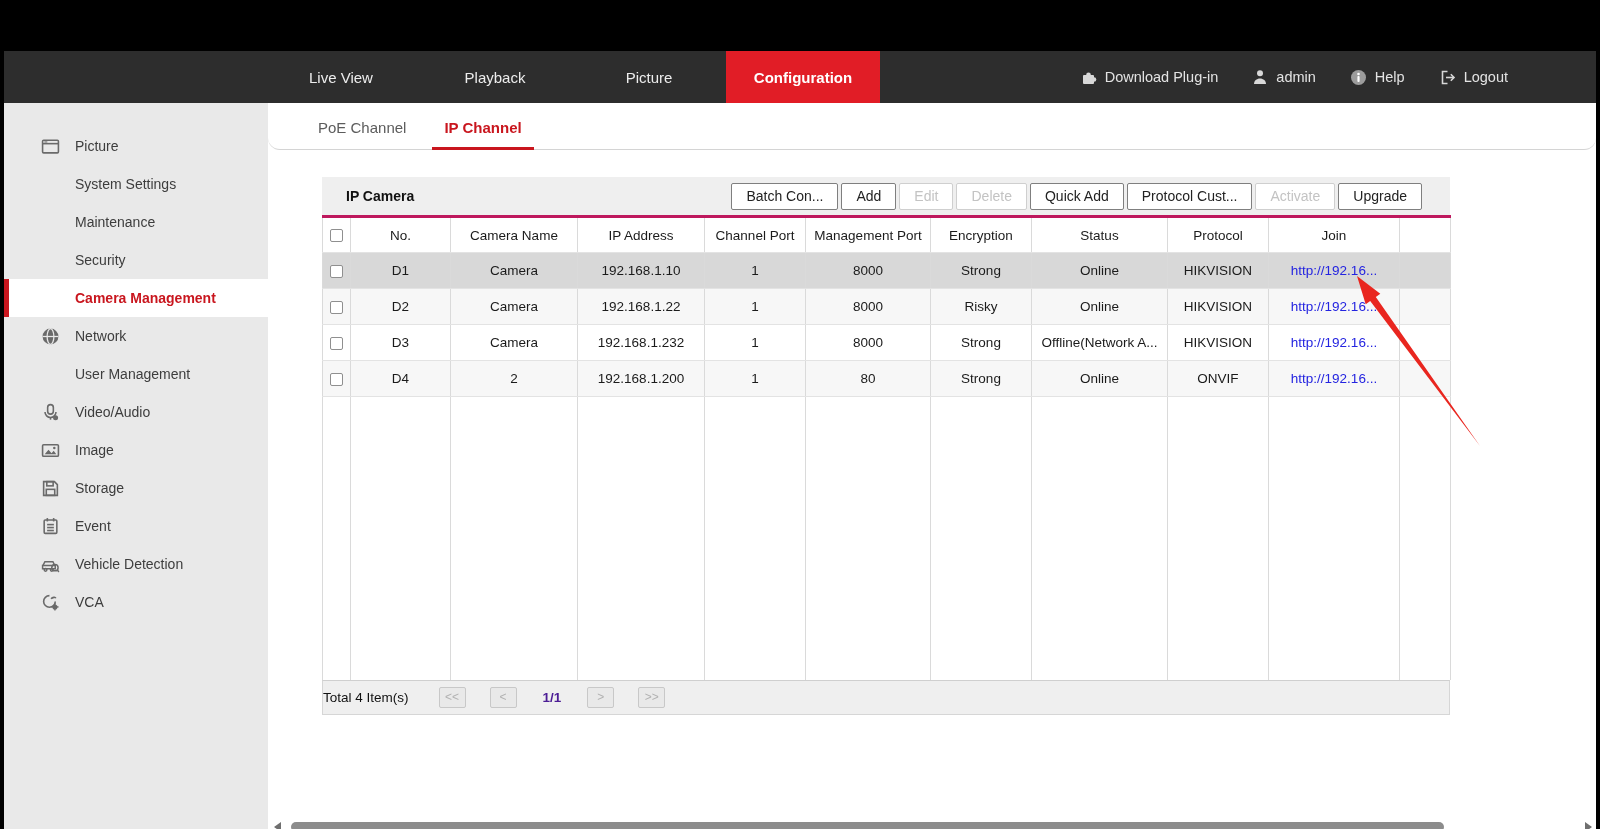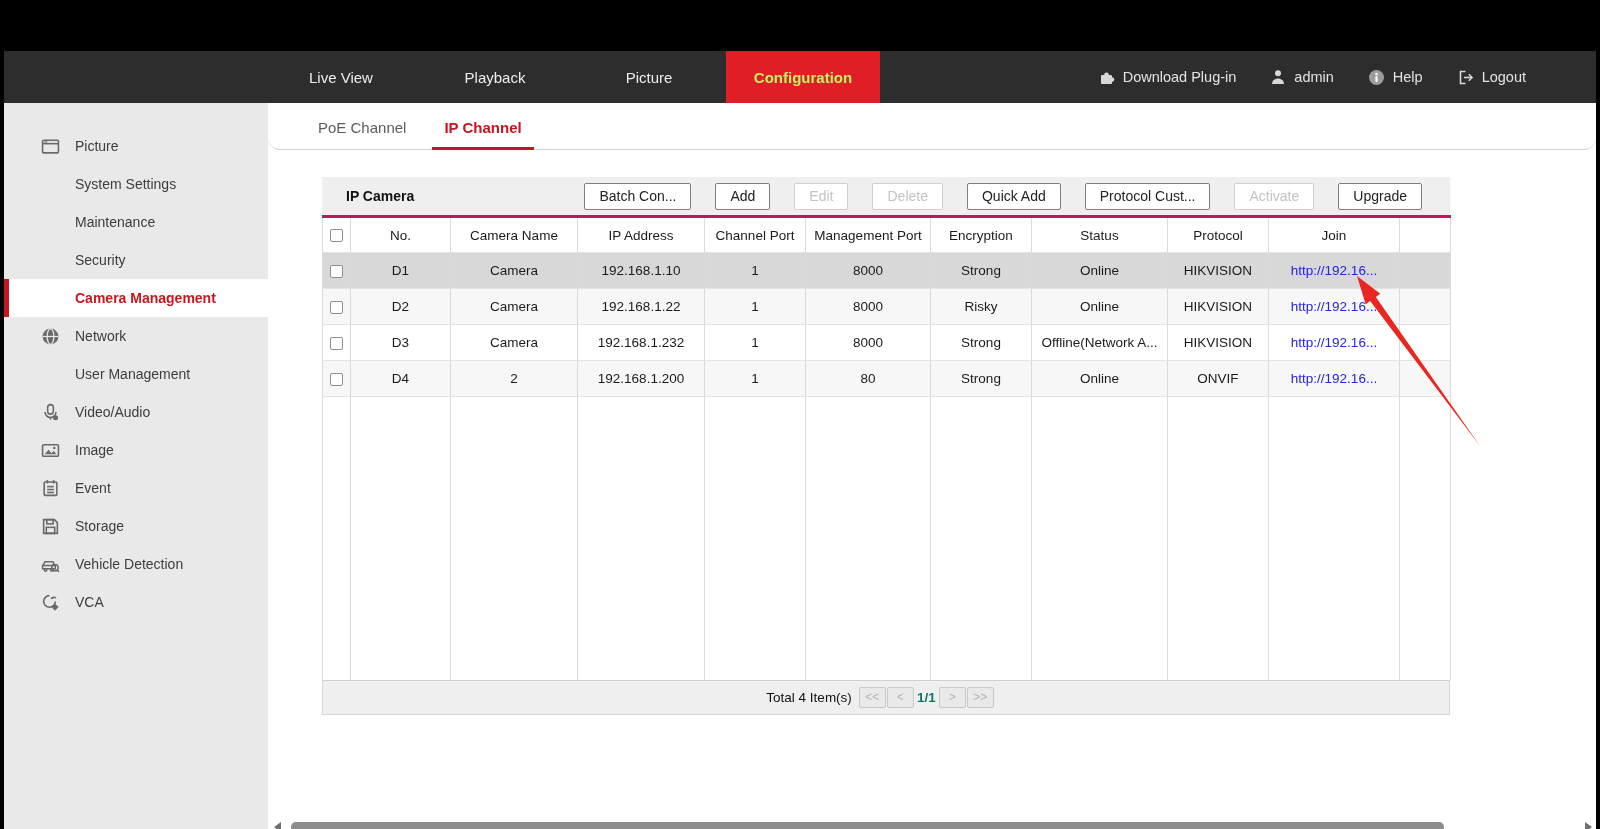--- a/index.html
+++ b/index.html
@@ -3,22 +3,22 @@
 <meta charset="utf-8">
 <style>
   * { margin:0; padding:0; box-sizing:border-box; }
   html,body { width:1600px; height:829px; background:#000; font-family:"Liberation Sans", sans-serif; overflow:hidden; }
   .frame { position:absolute; top:3px; left:4px; width:1592px; height:817px; background:#fff; overflow:hidden;margin-top:48px; }
 
   
   .topnav { height:52px; background:#2d2d2d; display:flex; align-items:stretch; }
   .nav-spacer { width:260px; }
   .nav-item { width:154px; display:flex; align-items:center; justify-content:center; color:#ededed; font-size:15px; cursor:pointer; }
-  .nav-item.active { background:#e11d26; color:#bef264; font-weight:bold; }
-  .nav-right { margin-left:auto; display:flex; align-items:center; gap:34px; padding-right:70px; }
+  .nav-item.active { background:#e11d26; color:#ffffff; font-weight:bold; }
+  .nav-right { margin-left:auto; display:flex; align-items:center; gap:34px; padding-right:88px; }
   .util { display:flex; align-items:center; gap:8px; color:#e3e3e3; font-size:14.5px; cursor:pointer; }
   .util svg { display:block; }
 
   
   .body-row { display:flex; height:765px; }
   .sidebar { width:264px; background:#e9e9e9; padding-top:24px; position:relative; }
   .side-item { height:38px; display:flex; align-items:center; position:relative; cursor:pointer; font-size:14px; color:#3d3d3d; }
   .side-item .s-icon { position:absolute; left:36px; width:20px; height:20px; display:flex; align-items:center; justify-content:center; }
   .side-item .s-label { position:absolute; left:71px; white-space:nowrap; }
   .side-item.active { background:#ffffff; color:#c9161e; font-weight:bold; }
@@ -28,38 +28,38 @@
 
   
   .tabs { display:flex; padding:16px 0 0 38px; border-bottom:1px solid #d4d4d4;border-radius:12px; }
   .tab { font-size:15px; color:#5c5c5c; padding:0 12px 11px 12px; margin-right:14px; cursor:pointer; }
   .tab.active { color:#c9161e; font-weight:bold; border-bottom:3px solid #c9161e; margin-bottom:-1px; }
 
   
   .panel { margin:27px 0 0 54px; width:1128px; }
   .toolbar { background:#efefef; height:38px; display:flex; align-items:center; padding:0 28px 0 24px; }
   .panel-title { font-size:14px; font-weight:bold; color:#111; }
-  .btn-group { margin-left:auto; display:flex; gap:24px; }
+  .btn-group { margin-left:auto; display:flex; gap:3px; }
   .tbtn { height:27px; padding:0 14px; background:#fff; border:1px solid #7f7f7f; border-radius:2px; font-size:14px; color:#222; font-family:"Liberation Sans",sans-serif; cursor:pointer; white-space:nowrap; }
   .tbtn:disabled { border-color:#cfcfcf; color:#c3c3c3; cursor:default; }
 
   table.grid { border-collapse:collapse; table-layout:fixed; width:1128px; background:#fff; }
   .grid th, .grid td { border-right:1px solid #dadada; border-bottom:1px solid #e3e3e3; text-align:center; font-size:13.5px; color:#1b1b1b; height:36px; padding:0 3px; overflow:hidden; white-space:nowrap; font-weight:normal; }
   .grid th { border-top:3px solid #be185d; }
   .grid th:first-child, .grid td:first-child { border-left:1px solid #dadada; }
   .grid tr.sel td { background:#d8d8d8; }
   .grid tr.alt td { background:#f7f7f7; }
   .grid tr.filler td { height:283px; border-bottom:none; background:#fff; }
   .cb { width:13px; height:13px; border:1px solid #8f8f8f; border-radius:2px; background:#fff; display:inline-block; vertical-align:middle; cursor:pointer; }
   a.join { color:#2424e0; text-decoration:none; cursor:pointer; }
 
-  .pfooter { background:#efefef; height:35px; border:1px solid #d6d6d6; border-top:1px solid #cfcfcf; display:flex; align-items:center; justify-content:center; padding-right:12px; gap:1px; }
+  .pfooter { background:#efefef; height:35px; border:1px solid #d6d6d6; border-top:1px solid #cfcfcf; display:flex; align-items:center; justify-content:flex-start; padding-right:12px; gap:24px; }
   .ptotal { font-size:13.5px; color:#111; margin-right:6px; }
   .pbtn { min-width:27px; height:21px; background:#e9e9e9; border:1px solid #c8c8c8; border-radius:2px; color:#b2b2b2; font-size:12px; cursor:pointer; font-family:"Liberation Sans",sans-serif; }
-  .ppage { font-size:13.5px; color:#0f766e; font-weight:bold; margin:0 2px; }
+  .ppage { font-size:13.5px; color:#4c1d95; font-weight:bold; margin:0 2px; }
 
   
   .hscroll { position:absolute; left:6px; right:4px; top:718px; height:12px; display:flex; align-items:center; }
   .arr { width:0; height:0; border-style:solid; cursor:pointer; }
   .arr.left { border-width:5px 7px 5px 0; border-color:transparent #6f6f6f transparent transparent; }
   .arr.right { border-width:5px 0 5px 7px; border-color:transparent transparent transparent #6f6f6f; }
   .track { flex:1; position:relative; height:10px; margin:0 4px; }
   .thumb { position:absolute; left:6px; top:0; width:89%; height:10px; background:#8c8c8c; border-radius:5px; cursor:grab; }
 
   
@@ -188,40 +188,40 @@
               <path d="M3.5 12.5l3.6-4.2 2.9 3.4 2-2.4 2.5 3.2z" fill="#6a6a6a"></path>
               <circle cx="12.6" cy="6.6" r="1.2" fill="#6a6a6a"></circle>
             </svg>
         </span>
         <span class="s-label">Image</span>
       </div>
 
       <div class="side-item">
         <span class="s-icon">
           <svg width="19" height="19" viewBox="0 0 18 18" fill="none" stroke="#6a6a6a" stroke-width="1.5">
+              <path d="M2.5 2.5h10.2l2.8 2.8v10.2H2.5z"></path>
+              <rect x="5.5" y="2.5" width="6" height="4"></rect>
+              <rect x="5" y="9.8" width="8" height="5.7"></rect>
+            </svg>
+        </span>
+        <span class="s-label">Storage</span>
+      </div>
+
+      <div class="side-item">
+        <span class="s-icon">
+          <svg width="19" height="19" viewBox="0 0 18 18" fill="none" stroke="#6a6a6a" stroke-width="1.5">
               <rect x="3" y="2.8" width="12" height="12.7" rx="1"></rect>
               <line x1="6" y1="1" x2="6" y2="4.2"></line>
               <line x1="12" y1="1" x2="12" y2="4.2"></line>
               <line x1="5.8" y1="7.2" x2="12.2" y2="7.2"></line>
               <line x1="5.8" y1="10" x2="12.2" y2="10"></line>
               <line x1="5.8" y1="12.8" x2="12.2" y2="12.8"></line>
             </svg>
         </span>
         <span class="s-label">Event</span>
-      </div>
-
-      <div class="side-item">
-        <span class="s-icon">
-          <svg width="19" height="19" viewBox="0 0 18 18" fill="none" stroke="#6a6a6a" stroke-width="1.5">
-              <path d="M2.5 2.5h10.2l2.8 2.8v10.2H2.5z"></path>
-              <rect x="5.5" y="2.5" width="6" height="4"></rect>
-              <rect x="5" y="9.8" width="8" height="5.7"></rect>
-            </svg>
-        </span>
-        <span class="s-label">Storage</span>
       </div>
 
       <div class="side-item">
         <span class="s-icon">
           <svg width="19" height="19" viewBox="0 0 18 18" fill="none" stroke="#6a6a6a" stroke-width="1.4">
               <path d="M1.8 10l1.9-3.6h7.6L13 10"></path>
               <path d="M1.5 10h12v3h-12z"></path>
               <circle cx="4.3" cy="14" r="1.3"></circle>
               <circle cx="10.2" cy="14" r="1.3"></circle>
               <circle cx="13.2" cy="12" r="3"></circle>

